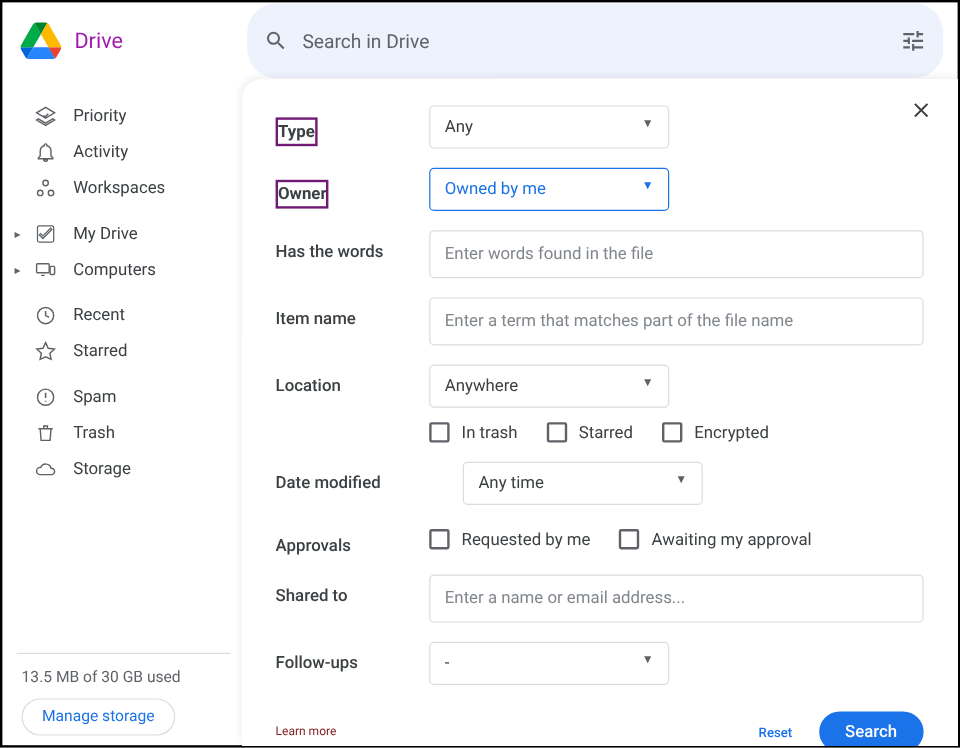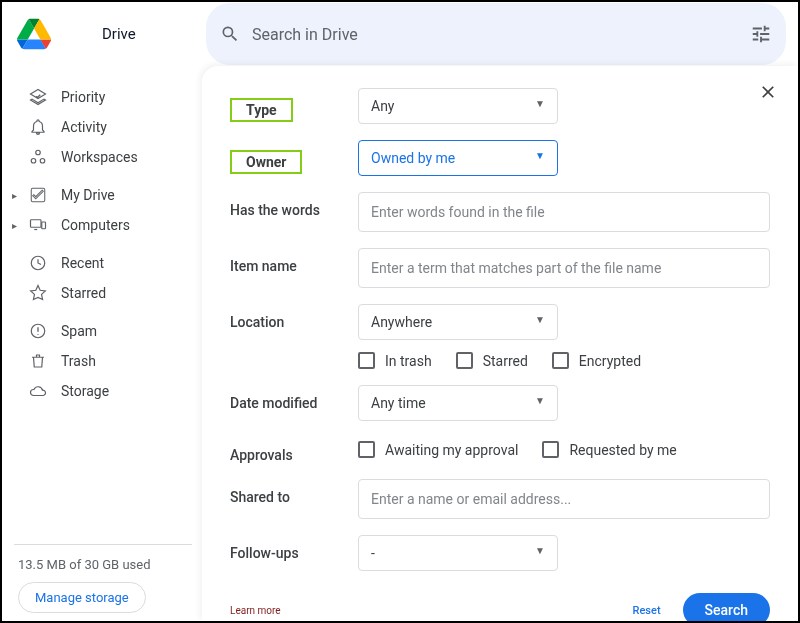--- a/index.html
+++ b/index.html
@@ -2,21 +2,21 @@
 <html><head>
 <meta charset="utf-8">
 <style>
   * { box-sizing: border-box; margin: 0; padding: 0; font-family: 'Google Sans', Roboto, Arial, sans-serif; }
   body { background: #fff; width: 800px; height: 623px; overflow: hidden; border: 2px solid #000; position: relative; }
   .app { display: flex; flex-direction: column; height: 100%; }
   .header { display: flex; align-items: center; padding: 8px 12px; gap: 12px; height: 64px; }
   .logo-area { display: flex; align-items: center; gap: 8px; min-width: 180px; }
   .logo { width: 40px; height: 40px; display: flex; align-items: center; justify-content: center; }
   .logo svg { width: 34px; height: 34px; }
-  .app-name { font-size: 15px; color: #0f172a; margin-left: 40px; }
+  .app-name { font-size: 18px; color: #a21caf; }
   .search-bar { flex: 1; display: flex; align-items: center; background: #edf2fc; border-radius: 24px; padding: 0 14px; height: 62px; gap: 12px; }
   .search-input { flex: 1; border: none; background: transparent; font-size: 16px; color: #5f6368; outline: none; }
   .search-input::placeholder { color: #5f6368; }
   .icon { color: #5f6368; display: flex; align-items: center; justify-content: center; }
   .icon svg { width: 20px; height: 20px; fill: currentColor; }
   .tune-icon svg { width: 22px; height: 22px; }
   .body { display: flex; flex: 1; min-height: 0; }
   .sidebar { width: 200px; padding: 8px 0 8px 12px; overflow-y: auto; display: flex; flex-direction: column; }
   .new-btn { display: inline-flex; align-items: center; gap: 12px; background: #fff; border-radius: 16px; padding: 16px 22px; box-shadow: 0 1px 3px rgba(0,0,0,0.25); font-size: 14px; font-weight: 500; color: #3c4043; width: fit-content; margin-bottom: 12px; cursor: pointer; }
   .nav-group { margin-top: 8px; }
@@ -26,21 +26,21 @@
   .nav-item .nav-icon svg { width: 18px; height: 18px; fill: currentColor; }
   .storage-info { margin-top: auto; padding: 12px 12px 0 4px; font-size: 13px; color: #5f6368; border-top: 1px solid #dadce0; margin-right: 10px; }
   .manage-btn { display: inline-block; margin-top: 10px; border: 1px solid #dadce0; border-radius: 16px; padding: 7px 16px; font-size: 13px; color: #1a73e8; cursor: pointer; }
   .panel { flex: 1; position: relative; }
   .panel-card { position: absolute; inset: 0 0 0 0; background: #fff; border-radius: 16px 0 0 0; box-shadow: -2px -2px 6px rgba(0,0,0,0.06); padding: 22px 28px 16px 28px; overflow-y: auto; }
   .close-btn { position: absolute; top: 16px; right: 20px; cursor: pointer; color: #3c4043; }
   .close-btn svg { width: 20px; height: 20px; fill: currentColor; }
   .form-row { display: flex; align-items: flex-start; margin-bottom: 16px; }
   .form-label { width: 128px; font-size: 14px; color: #3c4043; font-weight: 500; padding-top: 10px; }
   .form-control { flex: 1; }
-  .highlight { border: 2px solid #84cc16; padding: 2px 14px; display: inline-block; font-weight: 700; }
+  .highlight { border: 2px solid #701a75; padding: 2px 0; display: inline-block; font-weight: 700; }
   .select { display: flex; align-items: flex-start; justify-content: space-between; border: 1px solid #dadce0; border-radius: 4px; padding: 9px 12px; width: 200px; font-size: 14px; color: #3c4043; cursor: pointer; }
   .select.active { border: 1px solid #1a73e8; color: #1a73e8; }
   .select .arrow { font-size: 10px; color: #5f6368; }
   .select.active .arrow { color: #1a73e8; }
   .text-input { width: 100%; border: 1px solid #dadce0; border-radius: 4px; padding: 11px 12px; font-size: 14px; color: #3c4043; outline: none; }
   .text-input::placeholder { color: #80868b; }
   .check-row { display: flex; gap: 24px; margin-top: 12px; }
   .check-item { display: flex; align-items: center; gap: 10px; font-size: 14px; color: #3c4043; cursor: pointer; text-align: center; }
   .checkbox { width: 17px; height: 17px; border: 2px solid #5f6368; border-radius: 2px; }
   .footer-row { display: flex; align-items: center; justify-content: space-between; margin-top: 22px; }
@@ -251,41 +251,41 @@
                   <span>Starred</span>
                 </div>
               <div class="check-item">
                   <span class="checkbox"></span>
                   <span>Encrypted</span>
                 </div>
             </div>
           </div>
         </div>
 
-        <div class="form-row" style="margin-top:8px;">
+        <div class="form-row" style="margin-top:8px;gap:28px;">
           <div class="form-label">Date modified</div>
           <div class="form-control">
             <div class="select">
               <span>Any time</span>
               <span class="arrow">▼</span>
             </div>
           </div>
         </div>
 
         <div class="form-row">
           <div class="form-label">Approvals</div>
           <div class="form-control">
             <div class="check-row" style="margin-top:4px;">
               <div class="check-item">
                   <span class="checkbox"></span>
+                  <span>Requested by me</span>
+                </div>
+              <div class="check-item">
+                  <span class="checkbox"></span>
                   <span>Awaiting my approval</span>
-                </div>
-              <div class="check-item">
-                  <span class="checkbox"></span>
-                  <span>Requested by me</span>
                 </div>
             </div>
           </div>
         </div>
 
         <div class="form-row">
           <div class="form-label">Shared to</div>
           <div class="form-control">
             <input class="text-input" placeholder="Enter a name or email address..." style="">
           </div>

